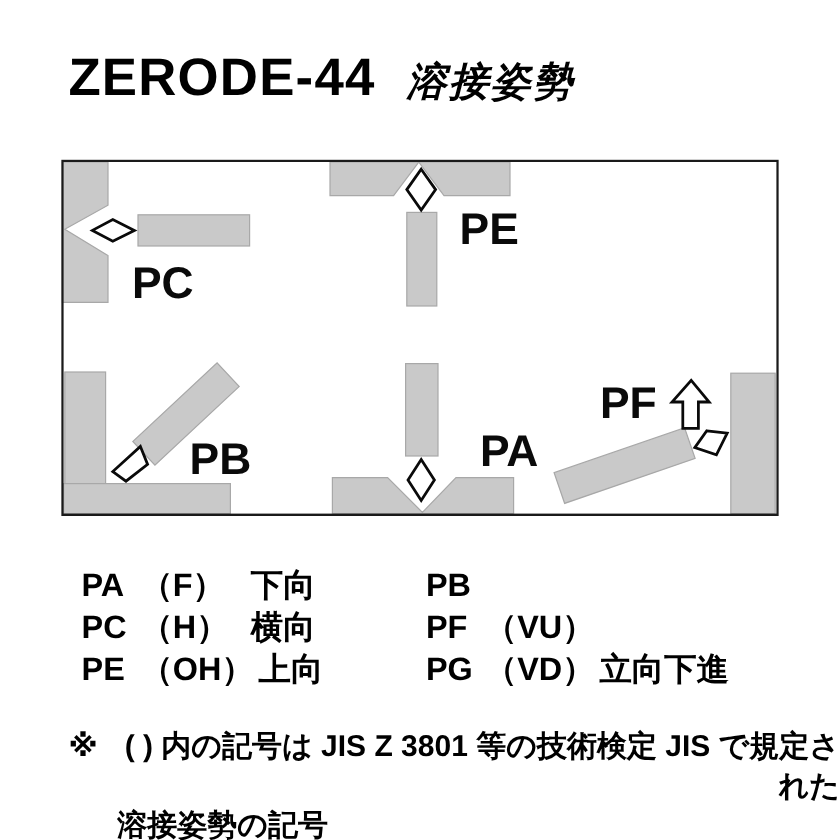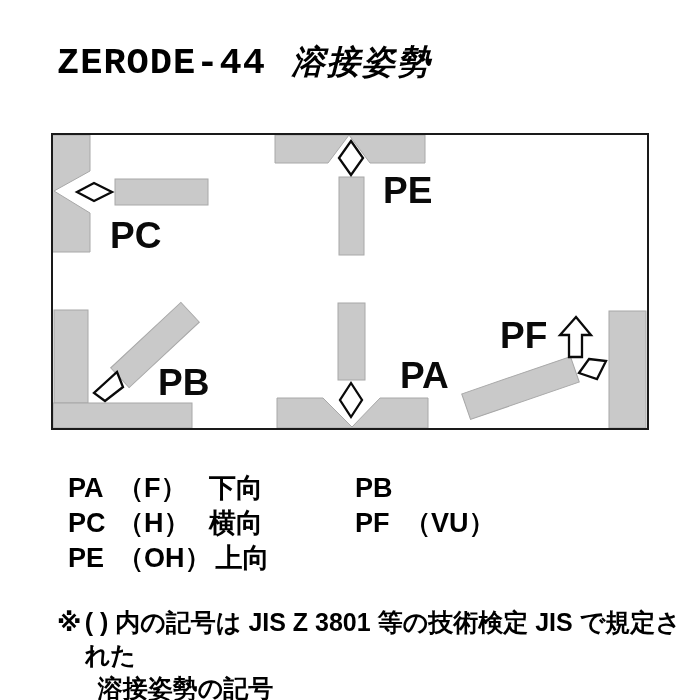--- a/index.html
+++ b/index.html
@@ -2,21 +2,21 @@
 <html><head>
 <meta charset="utf-8">
 <style>
   html,body{margin:0;padding:0;}
   body{
     width:700px;height:700px;background:#ffffff;position:relative;
     font-family:"Liberation Sans","DejaVu Sans",sans-serif;
     color:#000;font-weight:bold;overflow:hidden;
   }
   .title-row{position:absolute;left:57px;top:40px;display:flex;align-items:baseline;gap:26px;}
-  .product-name{font-size:37px;letter-spacing:1px;font-family:Liberation Mono, monospace;}
+  .product-name{font-size:44px;letter-spacing:1px;}
   .subtitle{font-size:33px;letter-spacing:2px;font-style:italic;}
 
   .diagram-wrap{position:absolute;left:51px;top:133px;width:598px;height:297px;}
   svg text{font-family:"Liberation Sans","DejaVu Sans",sans-serif;font-weight:bold;font-size:37px;fill:#0a0a0a;}
   .steel{stroke:#a8a8a8;stroke-width:1;}
   .bead{fill:#ffffff;stroke:#0a0a0a;stroke-width:2.3;stroke-linejoin:miter;}
   .frame{fill:none;stroke:#1a1a1a;stroke-width:2;}
 
   .legend-col{position:absolute;top:471px;font-size:27px;}
   .legend-col.left{left:68px;}
@@ -91,21 +91,26 @@
 </div>
 
 <div class="legend-col right">
   <div class="legend-row">
     <span class="legend-code">PB</span>
   </div>
   <div class="legend-row">
     <span class="legend-code">PF</span>
     <span class="legend-jis">（VU）</span>
   </div>
+  <div class="legend-row">
+    <span class="legend-code">PG</span>
+    <span class="legend-jis">（VD）</span>
+    <span class="legend-name">立向下進</span>
+  </div>
 </div>
 
 <div class="footnote">
   <span class="footnote-marker">※</span>
   <span class="footnote-body">
-    <span class="footnote-line1" style="display:block;">( ) 内の記号は JIS Z 3801 等の技術検定 JIS で規定された</span>
+    <span class="footnote-line1" style="display:block;text-align:right;">( ) 内の記号は JIS Z 3801 等の技術検定 JIS で規定された</span>
     <span class="footnote-line2" style="display:block;">溶接姿勢の記号</span>
   </span>
 </div>
 
 </body></html>

